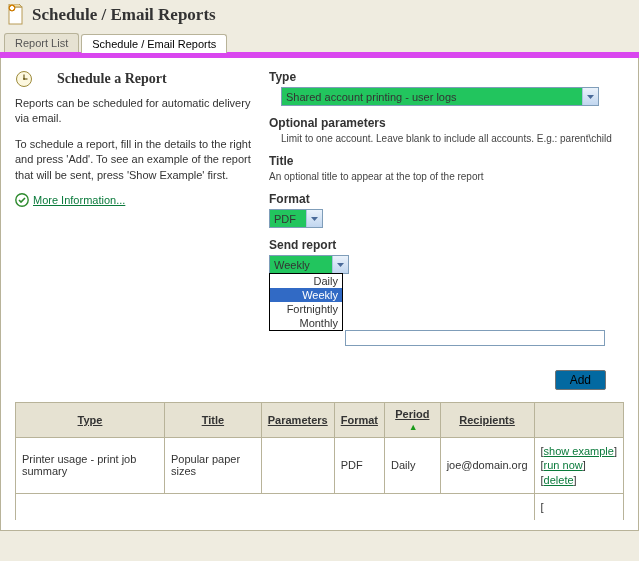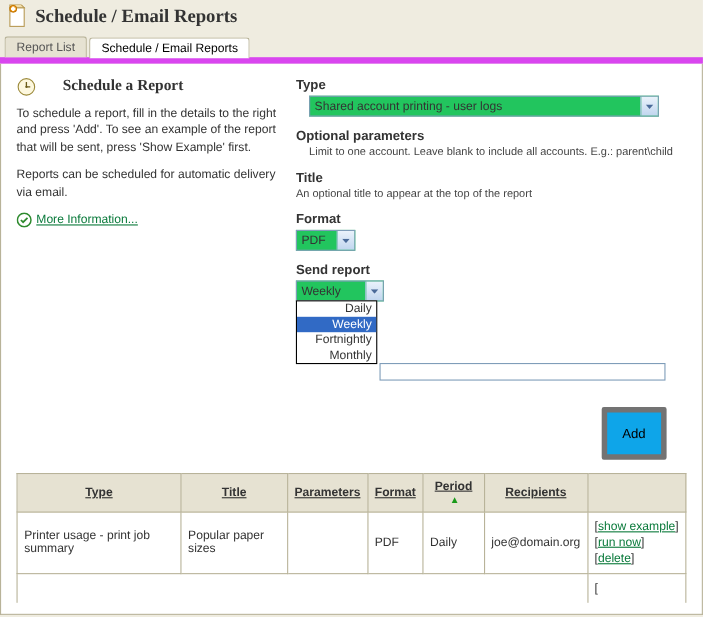--- a/index.html
+++ b/index.html
@@ -164,23 +164,23 @@
   }
   .obscured-input-row { margin-top: 2px; }
   .add-row {
     display: flex;
     justify-content: flex-end;
     padding-right: 18px;
     margin-top: 14px;
     margin-bottom: 12px;
   }
   .add-btn {
-    background: #0ea5e9;
-    border: 5px solid #737373;
-    padding: 12px 14px;
+    background: #0369a1;
+    border: 1px solid #737373;
+    padding: 2px 14px;
     font-size: 12px;
     border-radius: 2px;
     cursor: pointer;
   }
   table.report-table {
     width: 100%;
     border-collapse: collapse;
     font-size: 11px;
   }
   table.report-table th {
@@ -239,22 +239,22 @@
         <span>
           <svg width="18" height="18" viewBox="0 0 18 18">
             <circle cx="9" cy="9" r="7.5" fill="#fdf8df" stroke="#9c8a3b"></circle>
             <line x1="9" y1="9" x2="9" y2="4.5" stroke="#6b5b1a" stroke-width="1.2"></line>
             <line x1="9" y1="9" x2="12.5" y2="9" stroke="#6b5b1a" stroke-width="1.2"></line>
             <circle cx="9" cy="9" r="1" fill="#6b5b1a"></circle>
           </svg>
         </span>
         <h2>Schedule a Report</h2>
       </div>
+      <p>Reports can be scheduled for automatic delivery via email.</p>
       <p>To schedule a report, fill in the details to the right and press 'Add'. To see an example of the report that will be sent, press 'Show Example' first.</p>
-      <p>Reports can be scheduled for automatic delivery via email.</p>
       <div class="more-info">
         <span>
           <svg width="14" height="14" viewBox="0 0 14 14">
             <circle cx="7" cy="7" r="6.2" fill="#fff" stroke="#2d8a2d" stroke-width="1.4"></circle>
             <path d="M4 7 l2 2 l4 -4" fill="none" stroke="#2d8a2d" stroke-width="1.6"></path>
           </svg>
         </span>
         <a href="#">More Information...</a>
       </div>
     </div>

